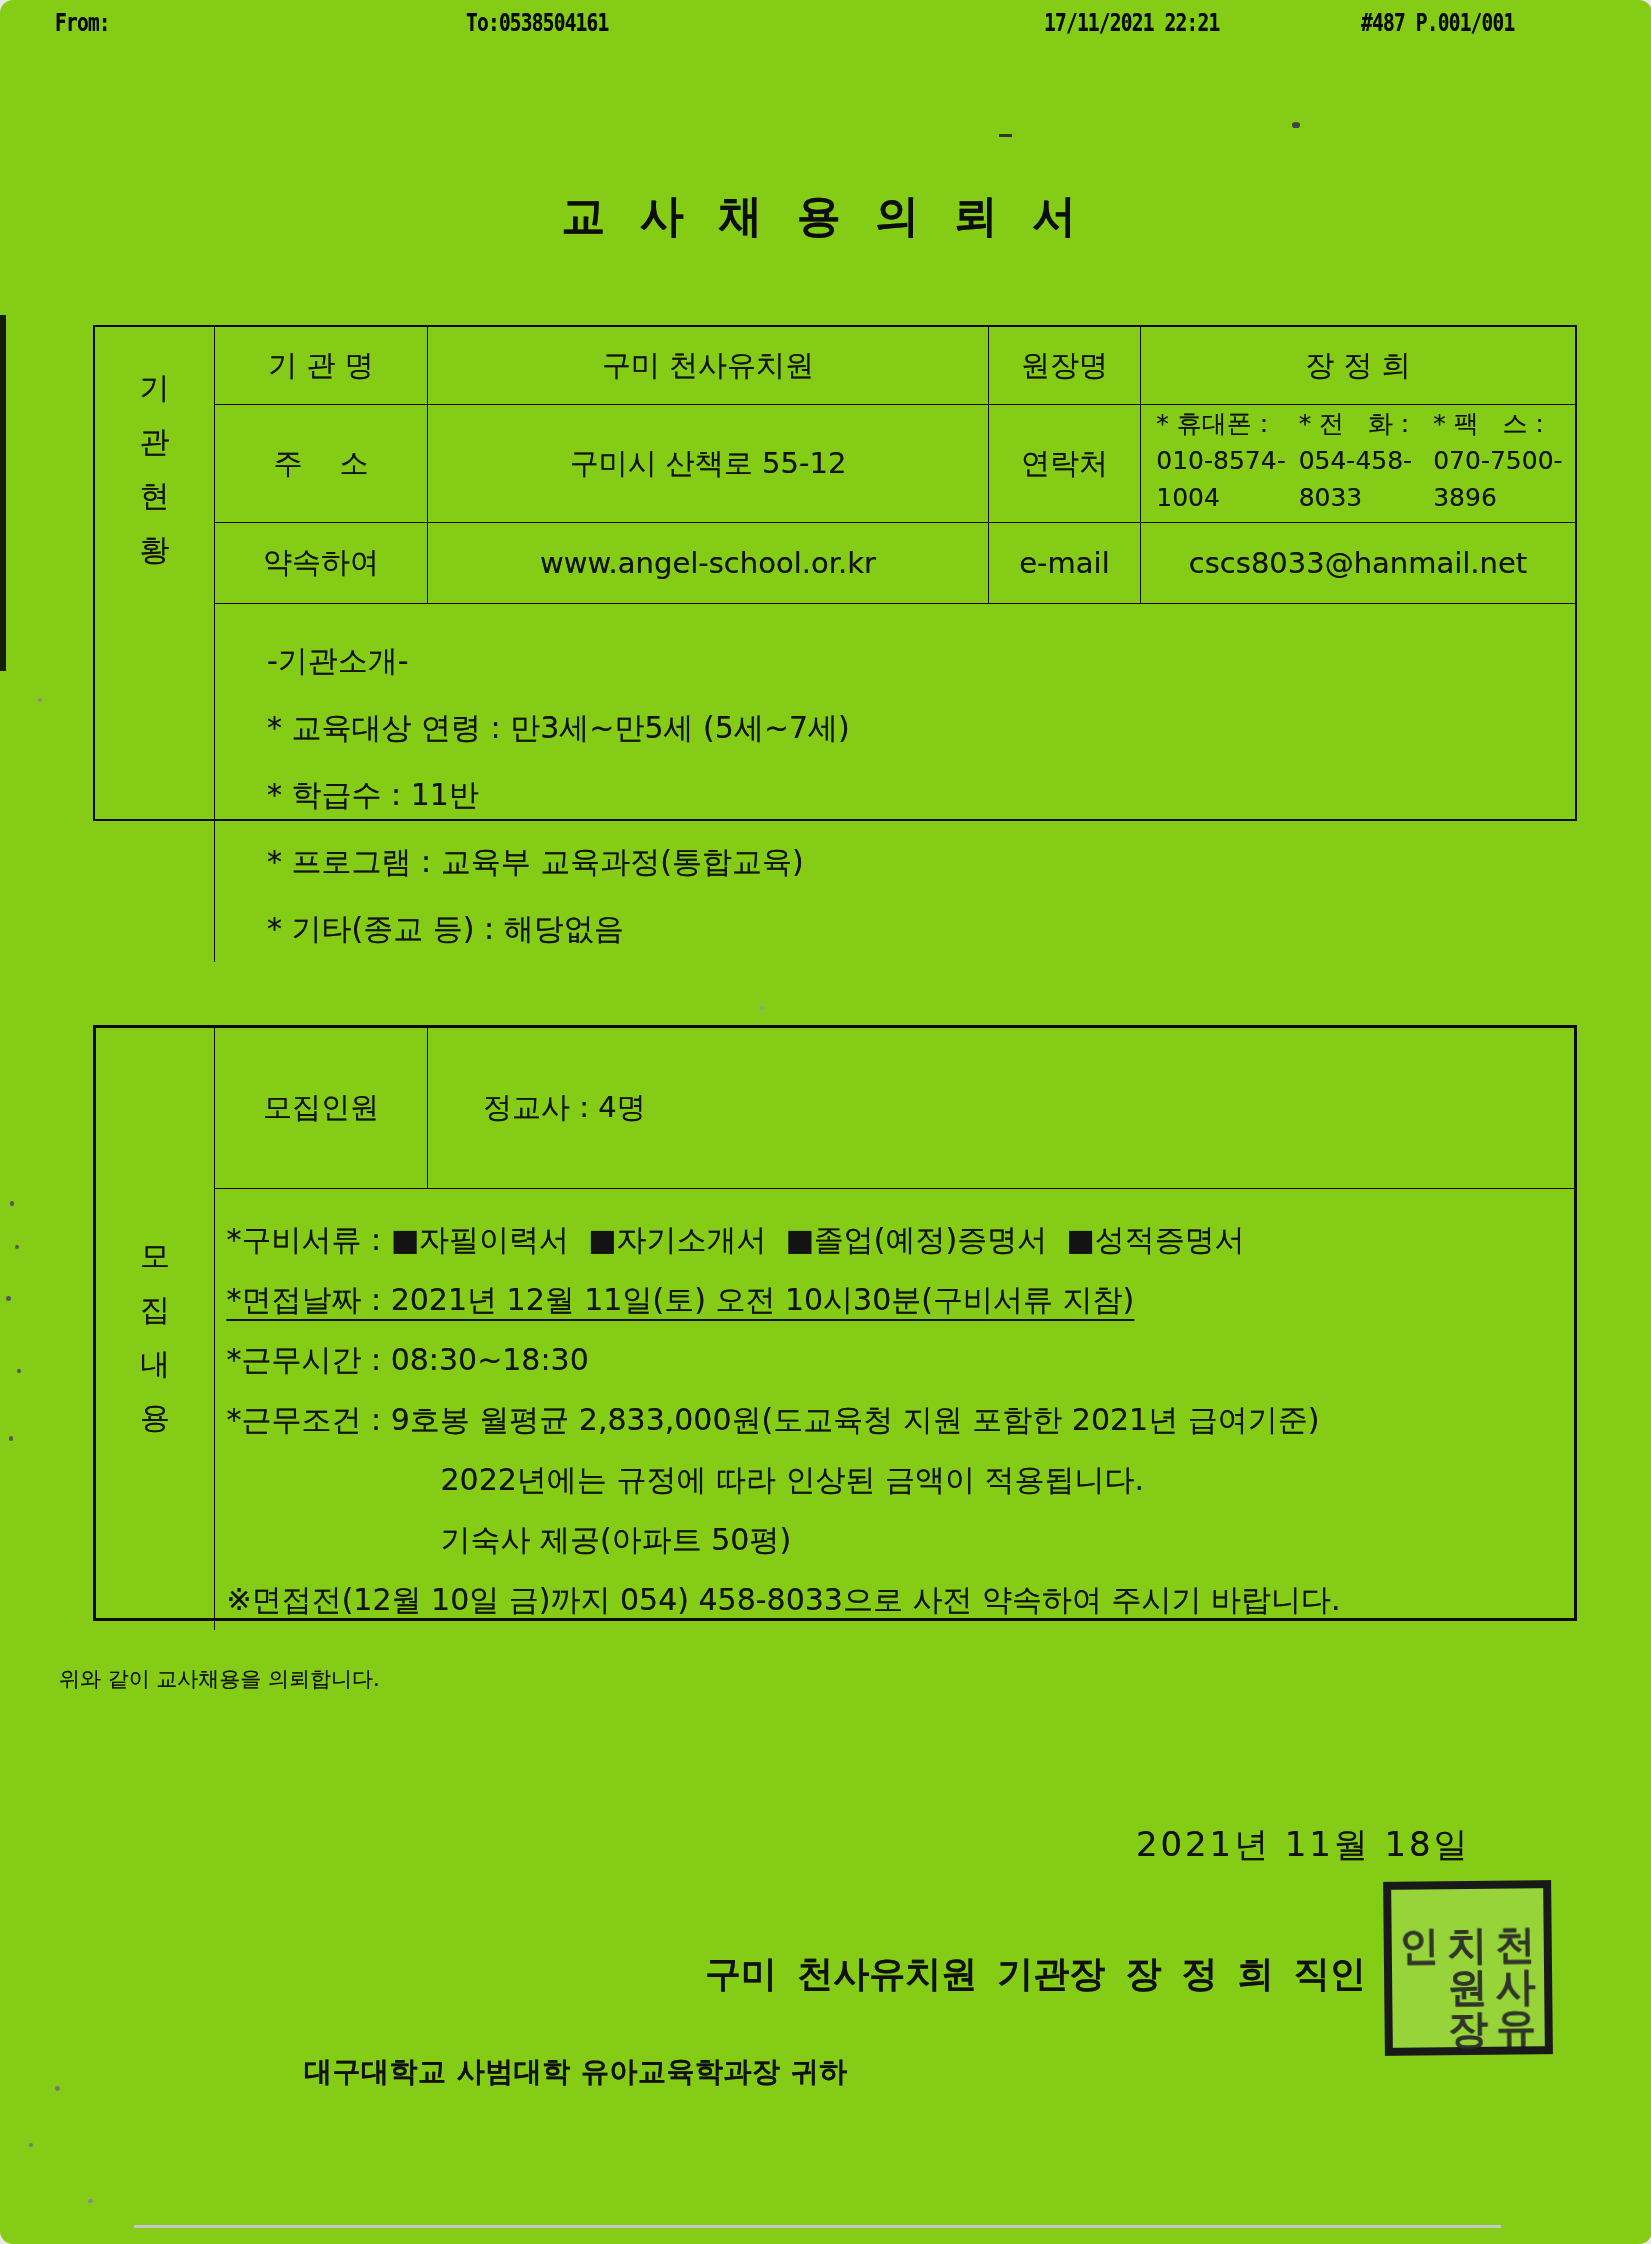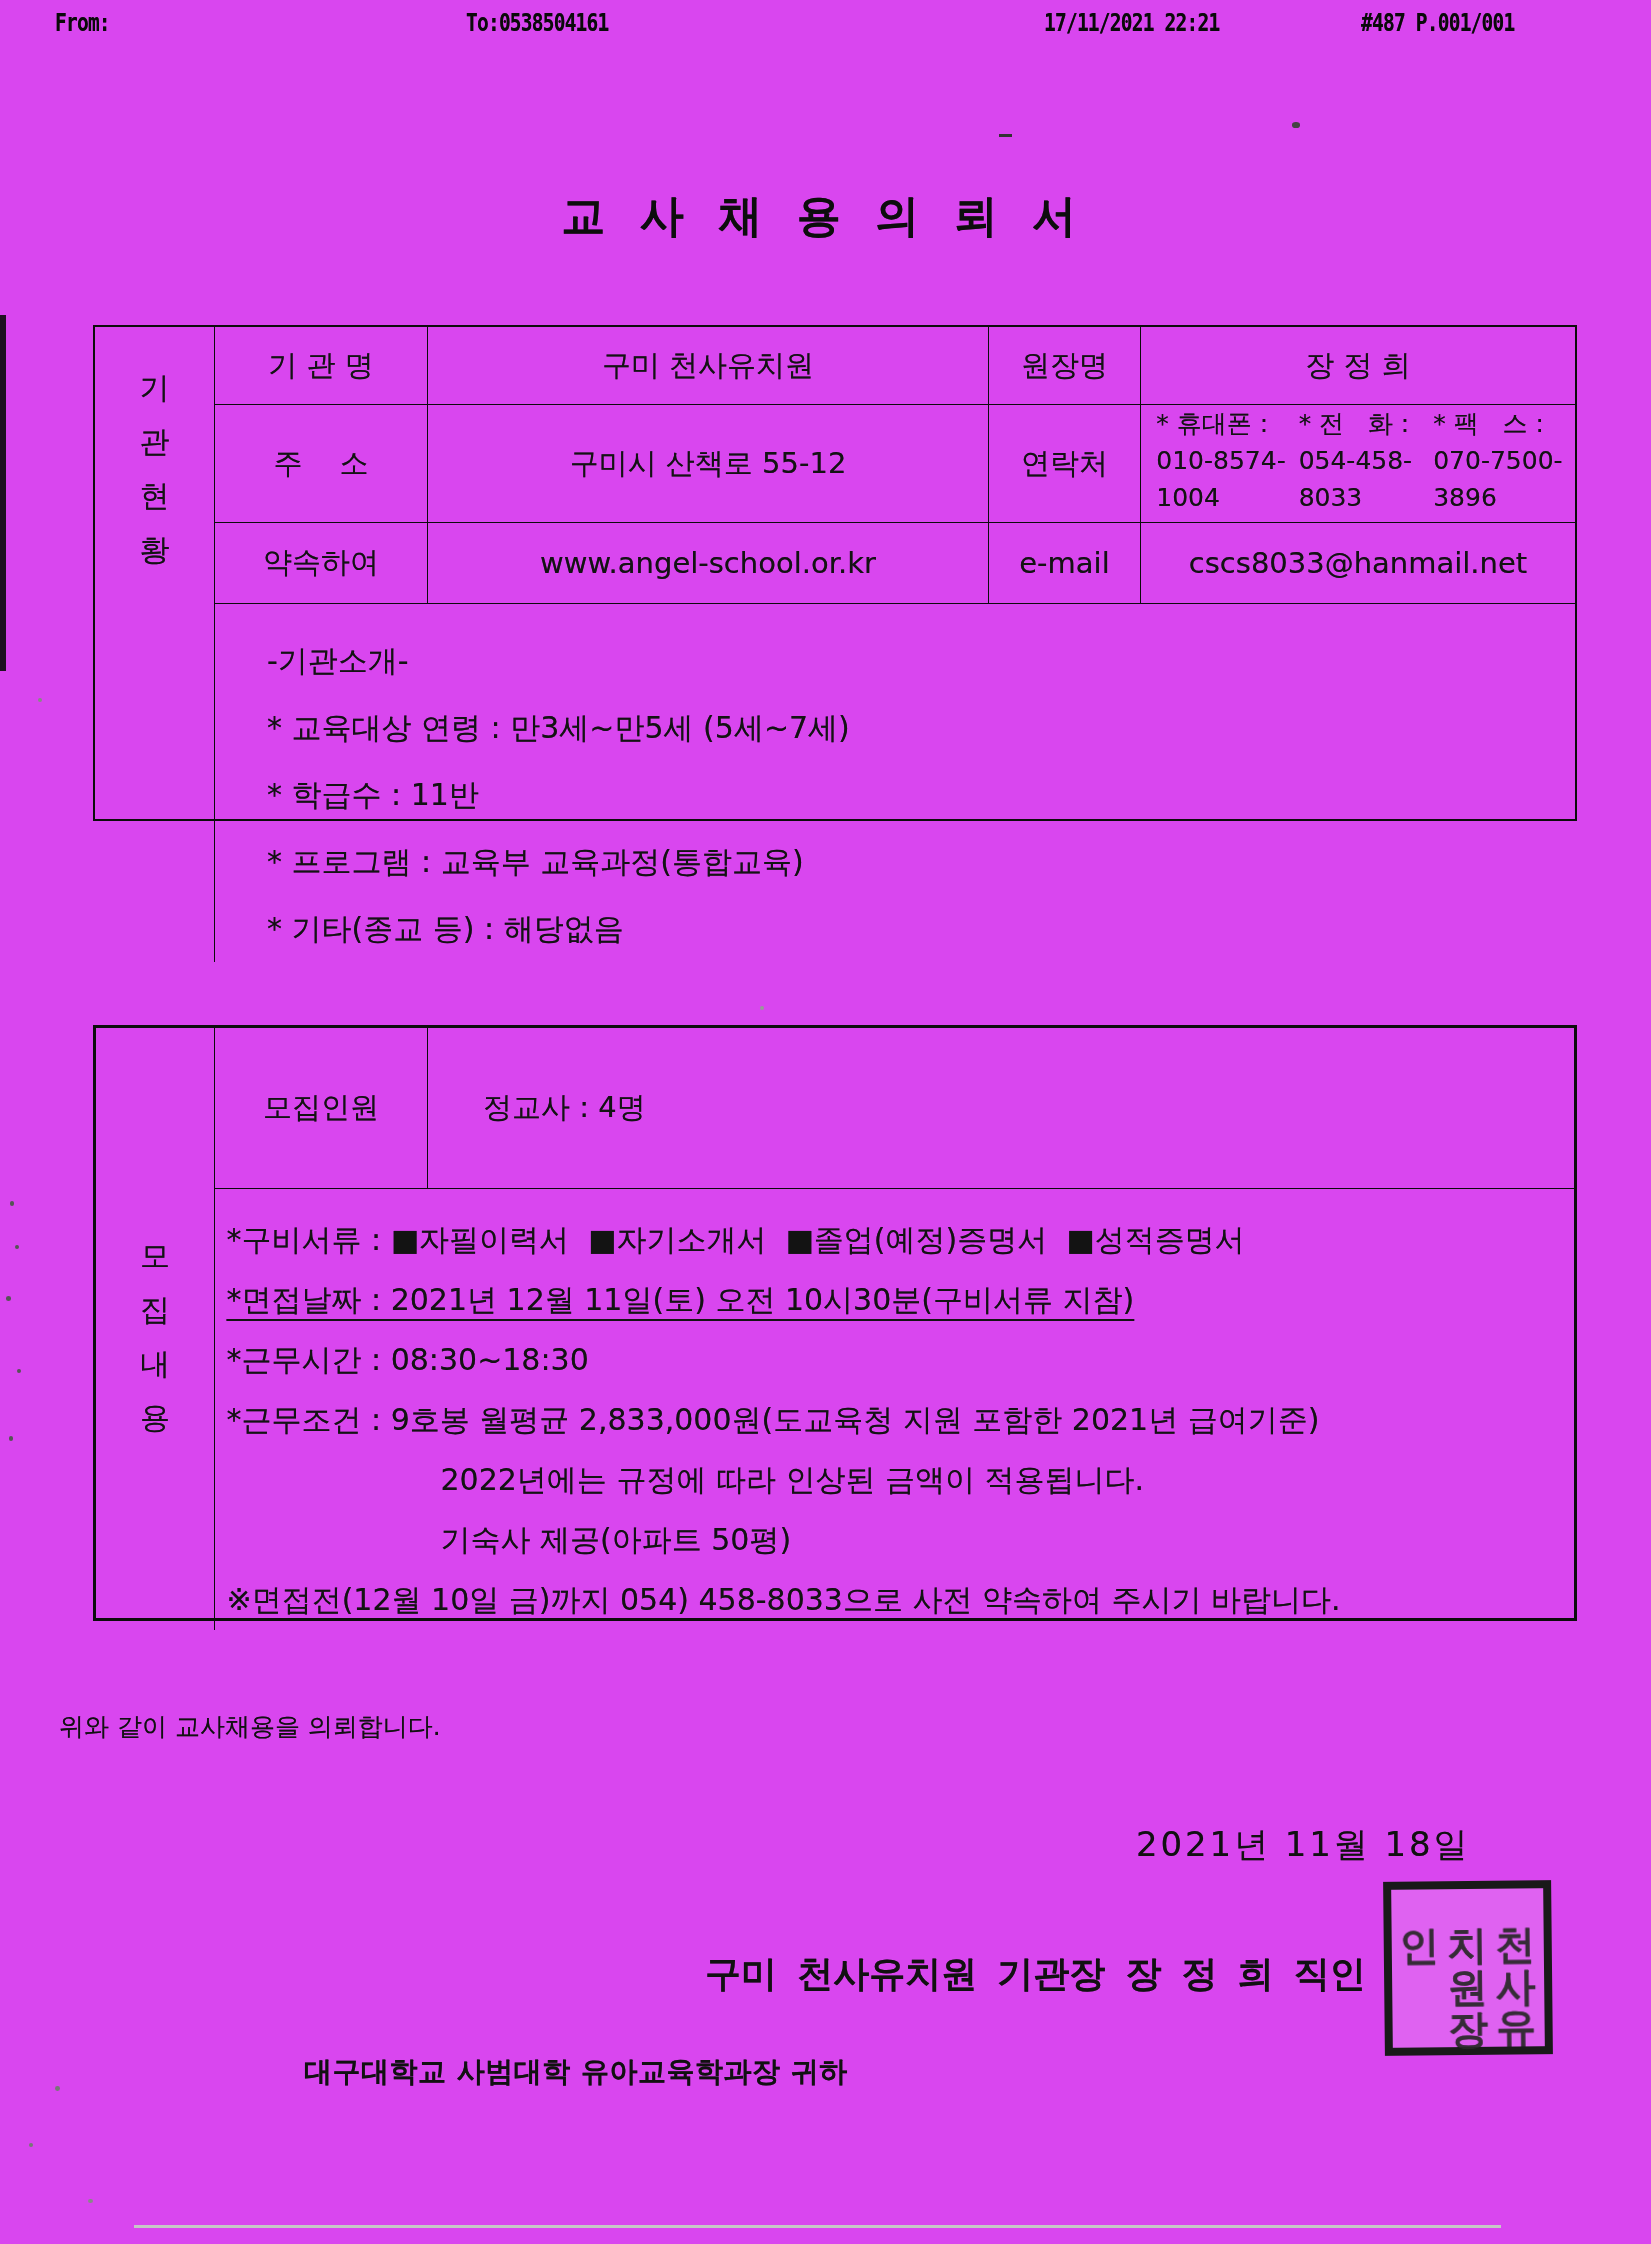--- a/index.html
+++ b/index.html
@@ -1,20 +1,21 @@
 <!DOCTYPE html>
 <html><head>
 <meta charset="utf-8">
 <style>
   html,body{margin:0;padding:0;background:#e8e8e8;}
   .page{
-    position:relative;width:1652px;height:2244px;background:#d946ef;
+    position:relative;width:1652px;height:2244px;background:#84cc16;
     font-family:"DejaVu Sans","Liberation Sans",sans-serif;color:#111;
     overflow:hidden;margin:0 auto;
     text-shadow:0 0 0.5px rgba(0,0,0,.55);
+    border-radius:13px;
   }
   
   .fax-item{
     position:absolute;top:7.6px;font-family:"DejaVu Sans Mono","Liberation Mono",monospace;
     font-weight:bold;font-size:25px;letter-spacing:-1px;white-space:pre;
     transform:scaleX(.78);transform-origin:left top;color:#0a0a0a;
   }
   .fx-from{left:55px;}
   .fx-to{left:466px;}
   .fx-dt{left:1044px;}
@@ -49,21 +50,21 @@
   .intro-cell{flex-direction:column;align-items:flex-start;justify-content:flex-start;
     grid-column:2/6;padding:23px 0 0 52px;border-right:none;border-bottom:none;}
   .intro-line{line-height:67px;font-size:30px;}
   .head-val{justify-content:flex-start;padding-left:55px;}
   .details-cell{grid-column:2/4;flex-direction:column;align-items:flex-start;justify-content:space-between;
     border-right:none;border-bottom:none;padding:21px 9.6px 0 11.5px;}
   .detail-line{line-height:60px;font-size:30px;white-space:pre-wrap;}
   .detail-underline{text-decoration:underline;text-decoration-thickness:1.9px;text-underline-offset:8.6px;}
   .detail-indent{padding-left:214px;}
   
-  .request-line{position:absolute;left:59px;top:1710px;font-size:25px;}
+  .request-line{position:absolute;left:59px;top:1665px;font-size:21px;}
   .date-line{position:absolute;left:1136px;top:1822px;font-size:34px;letter-spacing:2.9px;white-space:pre;}
   .signature-line{position:absolute;left:705px;top:1950px;font-size:36px;font-weight:bold;
     word-spacing:7.6px;white-space:pre;}
   .recipient-line{position:absolute;left:304px;top:2053px;font-size:28px;font-weight:bold;letter-spacing:0.5px;}
   
   .stamp{
     position:absolute;left:1384px;top:1881px;width:168px;height:174px;
     border:8.6px solid #1e1e1e;box-sizing:border-box;
     display:flex;align-items:center;justify-content:center;
     transform:rotate(-.6deg);filter:blur(0.4px) contrast(1.05);

